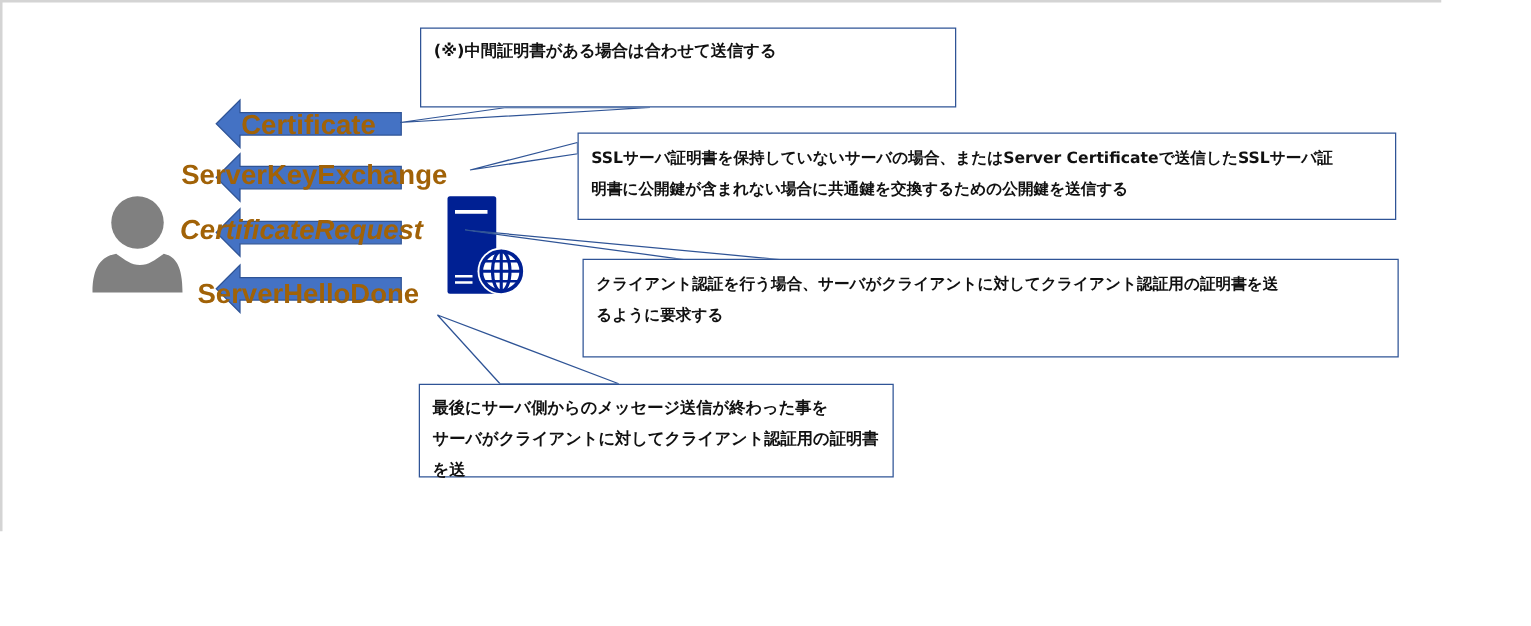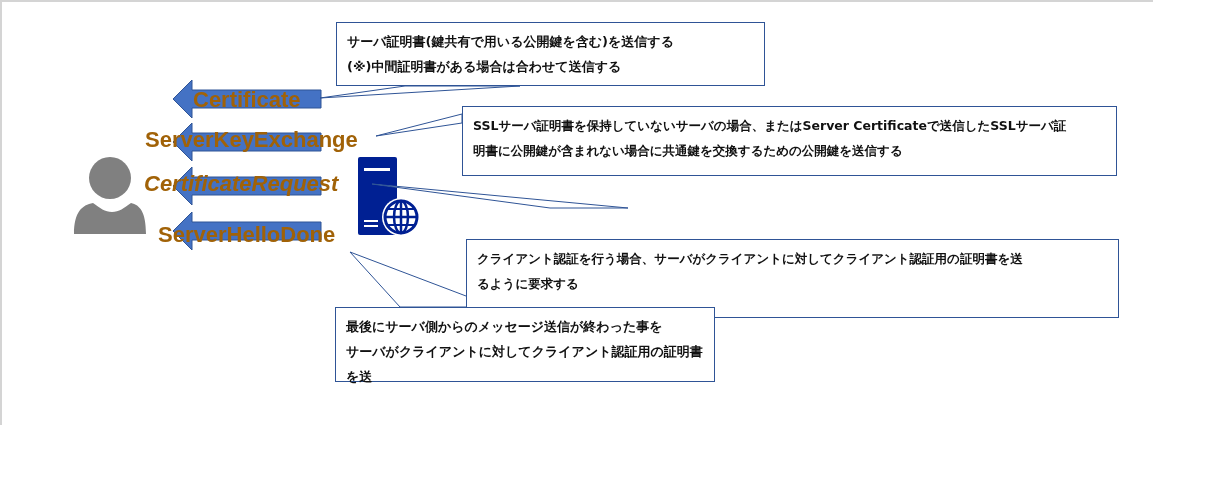--- a/index.html
+++ b/index.html
@@ -59,27 +59,26 @@
     <polygon points="350,252 400,307 495,307"></polygon>
   </g>
 </svg>
 
 <div class="msg-label" style="left:193px;top:89px;">Certificate</div>
 <div class="msg-label" style="left:145px;top:129px;">ServerKeyExchange</div>
 <div class="msg-label" style="left:144px;top:173px;font-style:italic;">CertificateRequest</div>
 <div class="msg-label" style="left:158px;top:224px;">ServerHelloDone</div>
 
 <div class="callout" style="left:336px;top:22px;width:429px;height:64px;">
-  <div>サーバ証明書(鍵共有で用いる公開鍵を含む)を送信する</div>
   <div>(※)中間証明書がある場合は合わせて送信する</div>
 </div>
 <div class="callout" style="left:462px;top:106px;width:655px;height:70px;font-size:12.5px;">
   <div>SSLサーバ証明書を保持していないサーバの場合、またはServer Certificateで送信したSSLサーバ証</div>
   <div>明書に公開鍵が含まれない場合に共通鍵を交換するための公開鍵を送信する</div>
 </div>
-<div class="callout" style="left:466px;top:207px;width:653px;height:79px;font-size:12.5px;margin-top:32px;">
+<div class="callout" style="left:466px;top:207px;width:653px;height:79px;font-size:12.5px;">
   <div>クライアント認証を行う場合、サーバがクライアントに対してクライアント認証用の証明書を送</div>
   <div>るように要求する</div>
 </div>
 <div class="callout" style="left:335px;top:307px;width:380px;height:75px;">
   <div>最後にサーバ側からのメッセージ送信が終わった事を</div>
   <div>サーバがクライアントに対してクライアント認証用の証明書を送</div>
 </div>
 
 </body></html>

